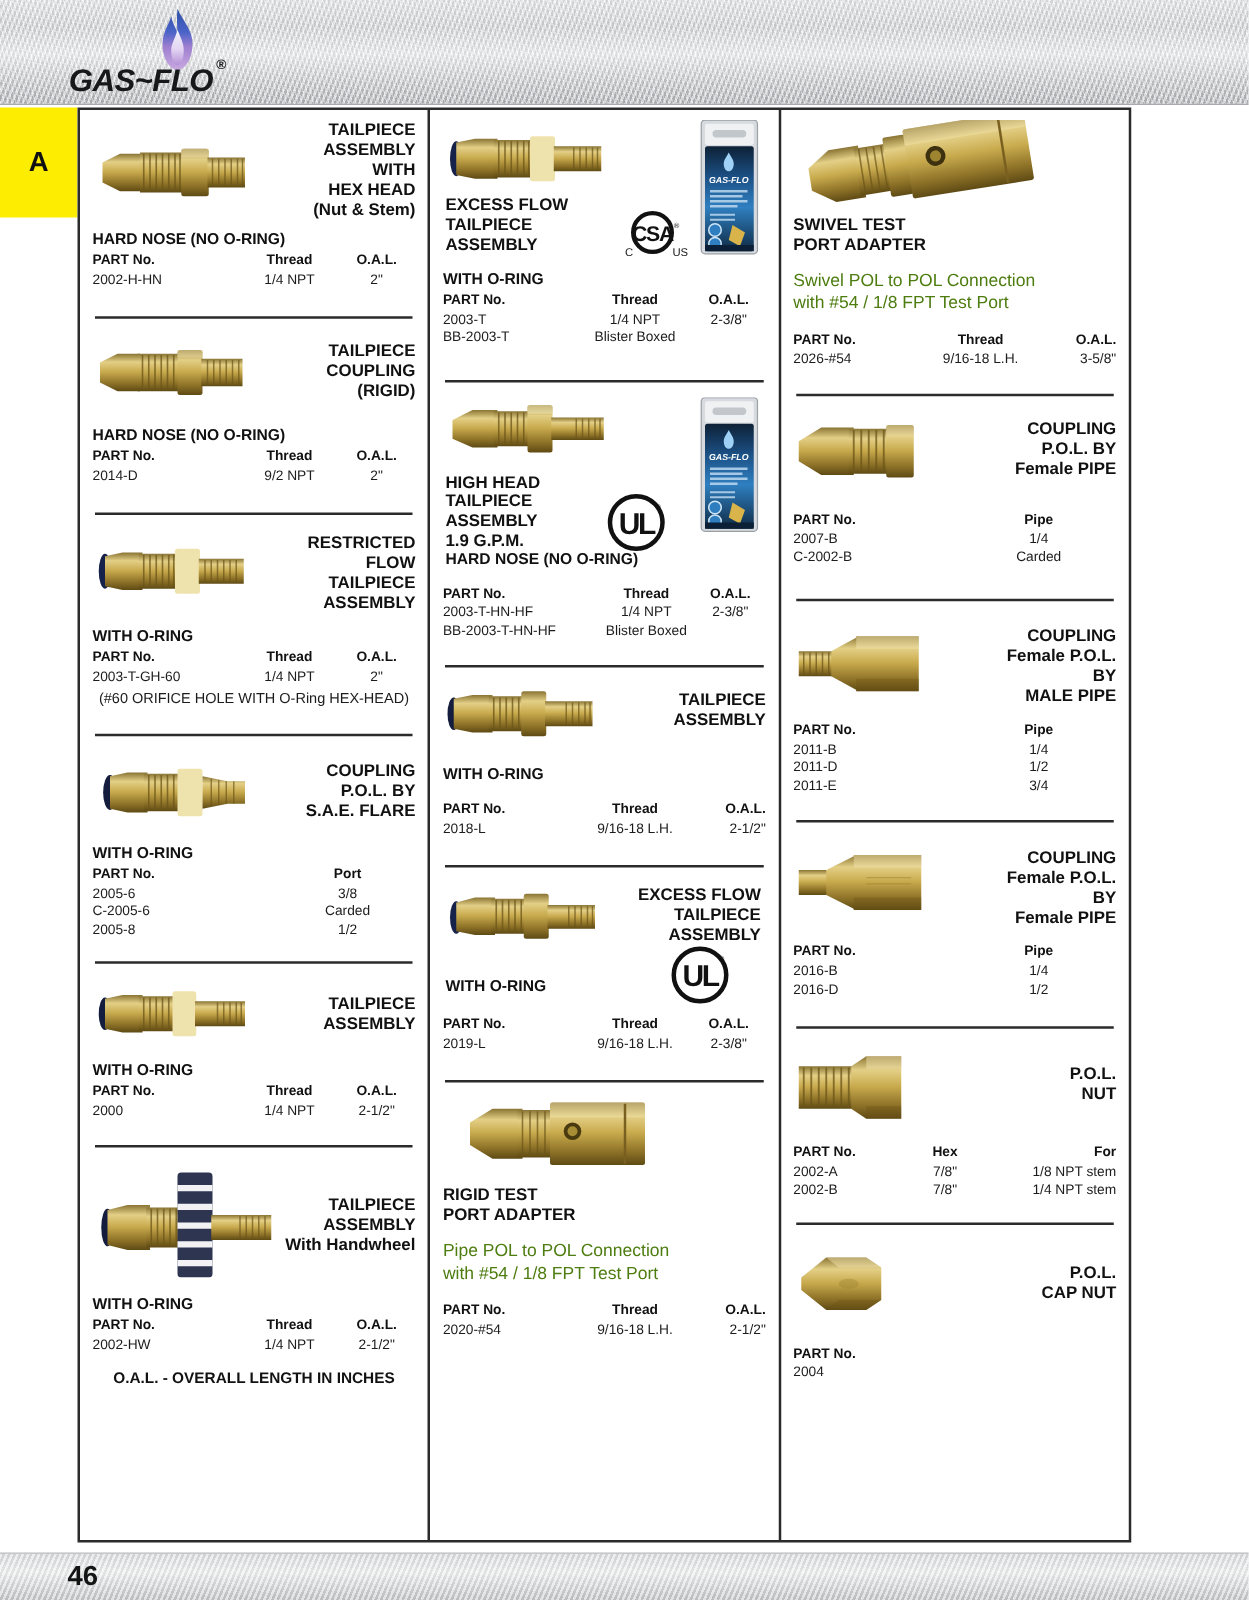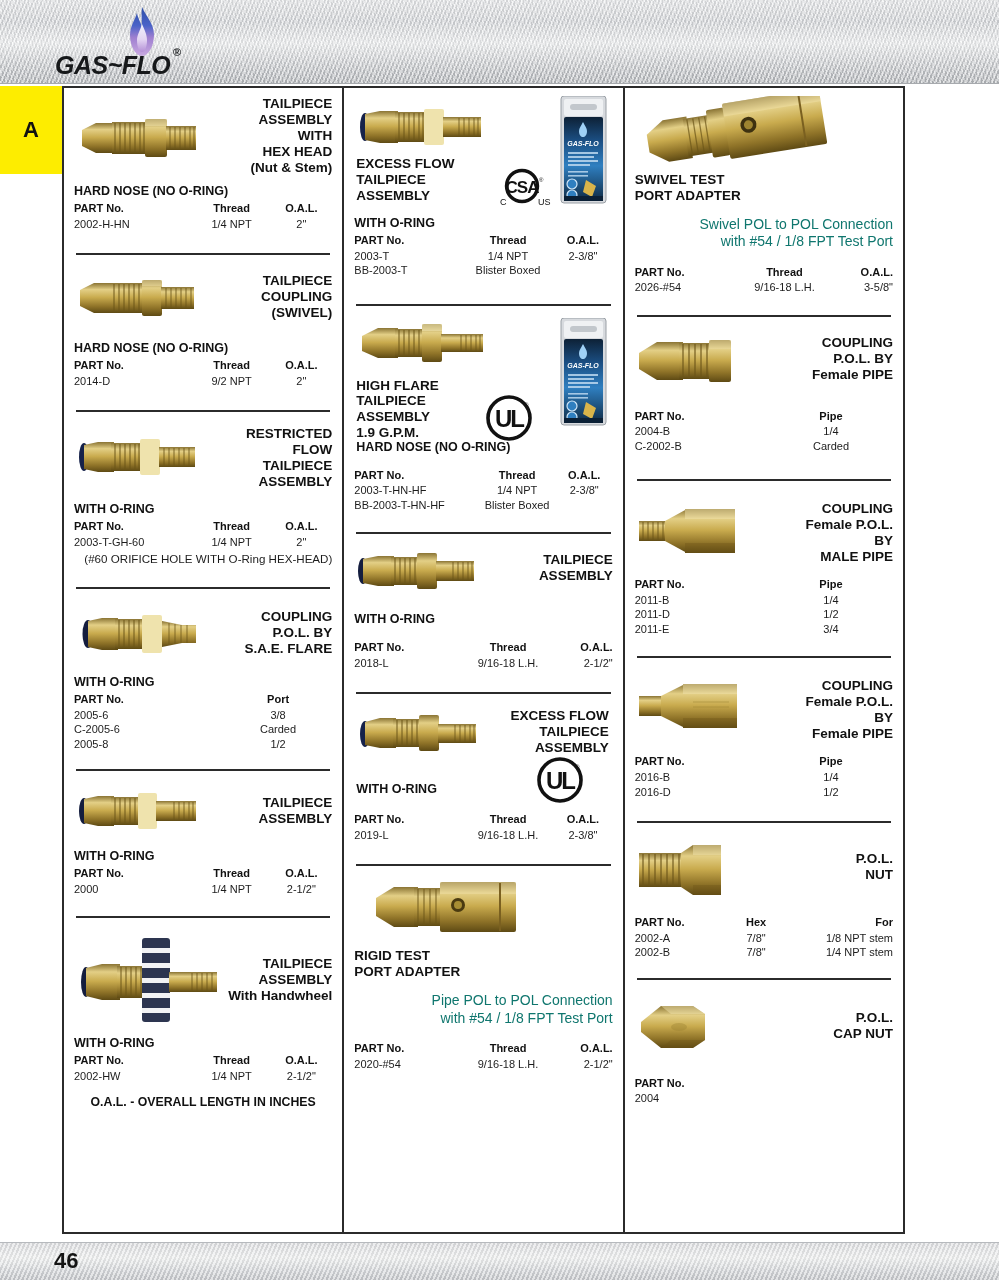--- a/index.html
+++ b/index.html
@@ -66,31 +66,31 @@
   .col-1{ width:281px; border-right:2px solid #2b2b2b; }
   .col-2{ width:281px; border-right:2px solid #2b2b2b; }
   .col-3{ width:279px; }
 
   .entry{ position:relative; }
   .rule{ height:0; border-top:2px solid #2b2b2b; margin:0 2px; }
 
   .titleblk{ font-size:13.5px; font-weight:bold; color:#111; line-height:1.18; }
   .titleblk.r{ text-align:right; }
   .sub-note{ font-size:12.5px; font-weight:bold; color:#111; }
-  .desc{ font-size:14px; color:#0f766e; text-align:right; line-height:1.25; }
+  .desc{ font-size:14px; color:#4d7c0f; text-align:left; line-height:1.25; }
 
   table.spec{ width:100%; border-collapse:collapse; font-size:11px; color:#1c1c1c; }
   table.spec th{ font-weight:bold; color:#111; text-align:center; padding:0 0 1px 0; }
   table.spec td{ padding:0; }
   table.spec th.l, table.spec td.l{ text-align:left; }
   table.spec th.r, table.spec td.r{ text-align:right; }
   table.spec th.c, table.spec td.c{ text-align:center; }
   table.spec tr{ line-height:1.32; }
 
-  .paren{ font-size:11.6px; color:#1c1c1c; text-align:right; }
+  .paren{ font-size:11.6px; color:#1c1c1c; text-align:center; }
   .oal-note{ font-size:12.3px; font-weight:bold; color:#111; text-align:center; }
 
   .row{ display:flex; align-items:flex-start; }
   .imgcell{ flex:0 0 auto; }
   .txtcell{ flex:1 1 auto; }
 </style>
 </head>
 <body>
 
 <div id="page">
@@ -216,21 +216,21 @@
                   <line x1="107" y1="15" x2="107" y2="35"></line>
                 <line x1="112" y1="15" x2="112" y2="35"></line>
                   <line x1="117" y1="15" x2="117" y2="35"></line>
               </g>
             </svg>
           </div>
           <div class="txtcell">
             <div class="titleblk r" style="padding-top:8px;">
               <div>TAILPIECE</div>
               <div>COUPLING</div>
-              <div>(SWIVEL)</div>
+              <div>(RIGID)</div>
             </div>
           </div>
         </div>
         <div class="sub-note" style="margin-top:14px;">HARD NOSE  (NO O-RING)</div>
         <table class="spec" style="margin-top:3px;">
           <tbody>
               <tr>
             <th class="l" style="width:46%">PART No.</th>
             <th class="c" style="width:30%">Thread</th>
             <th class="c" style="width:24%">O.A.L.</th>
@@ -599,21 +599,21 @@
               <rect x="8" y="75" width="20" height="1.6"></rect>
                 <rect x="8" y="79" width="20" height="1.6"></rect>
             </g>
             <circle cx="12" cy="88" r="5" fill="#2f7fc0" stroke="#cfe6f8" stroke-width="1.2"></circle>
             <circle cx="12" cy="99" r="5" fill="#2f7fc0" stroke="#cfe6f8" stroke-width="1.2"></circle>
             <path d="M26 84 l10 6 l-4 11 l-9 -5 z" fill="#d9b44a"></path>
             <rect x="4" y="100" width="39" height="5" fill="#0b2036"></rect>
           </svg>
 
           <div class="titleblk" style="position:absolute;left:2px;top:60px;">
-            <div>HIGH FLARE</div>
+            <div>HIGH HEAD</div>
             <div>TAILPIECE</div>
             <div>ASSEMBLY</div>
             <div>1.9 G.P.M.</div>
           </div>
           <div class="sub-note" style="position:absolute;left:2px;top:122px;">HARD NOSE  (NO O-RING)</div>
 
           <div style="position:absolute;left:130px;top:76px;">
             <svg width="50" height="48" viewBox="0 0 50 48">
               <ellipse cx="25" cy="24" rx="21" ry="21" fill="none" stroke="#111" stroke-width="3.6"></ellipse>
               <text x="25" y="33" font-family="Liberation Sans, sans-serif" font-size="24" font-weight="bold" fill="#111" text-anchor="middle" letter-spacing="-2">UL</text>
@@ -863,21 +863,21 @@
             </div>
           </div>
         </div>
         <table class="spec" style="margin-top:14px;">
           <tbody>
               <tr>
             <th class="l" style="width:52%">PART No.</th>
             <th class="c" style="width:48%">Pipe</th>
           </tr>
           <tr>
-            <td class="l">2004-B</td>
+            <td class="l">2007-B</td>
             <td class="c">1/4</td>
           </tr>
           <tr>
             <td class="l">C-2002-B</td>
             <td class="c">Carded</td>
           </tr>
         </tbody>
           </table>
       </div>
       <div class="rule" style="margin-top:26px;"></div>

